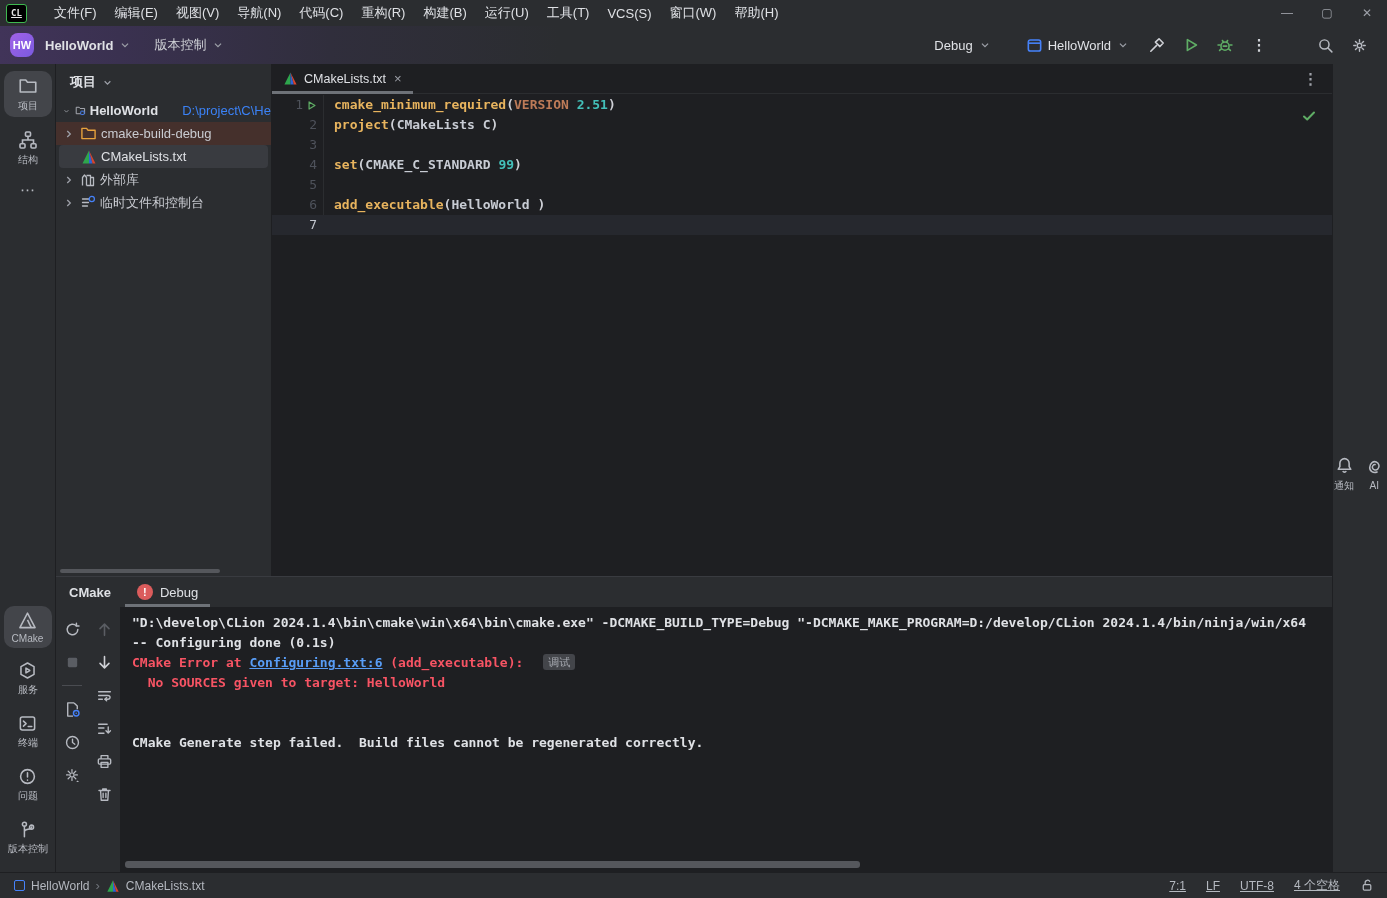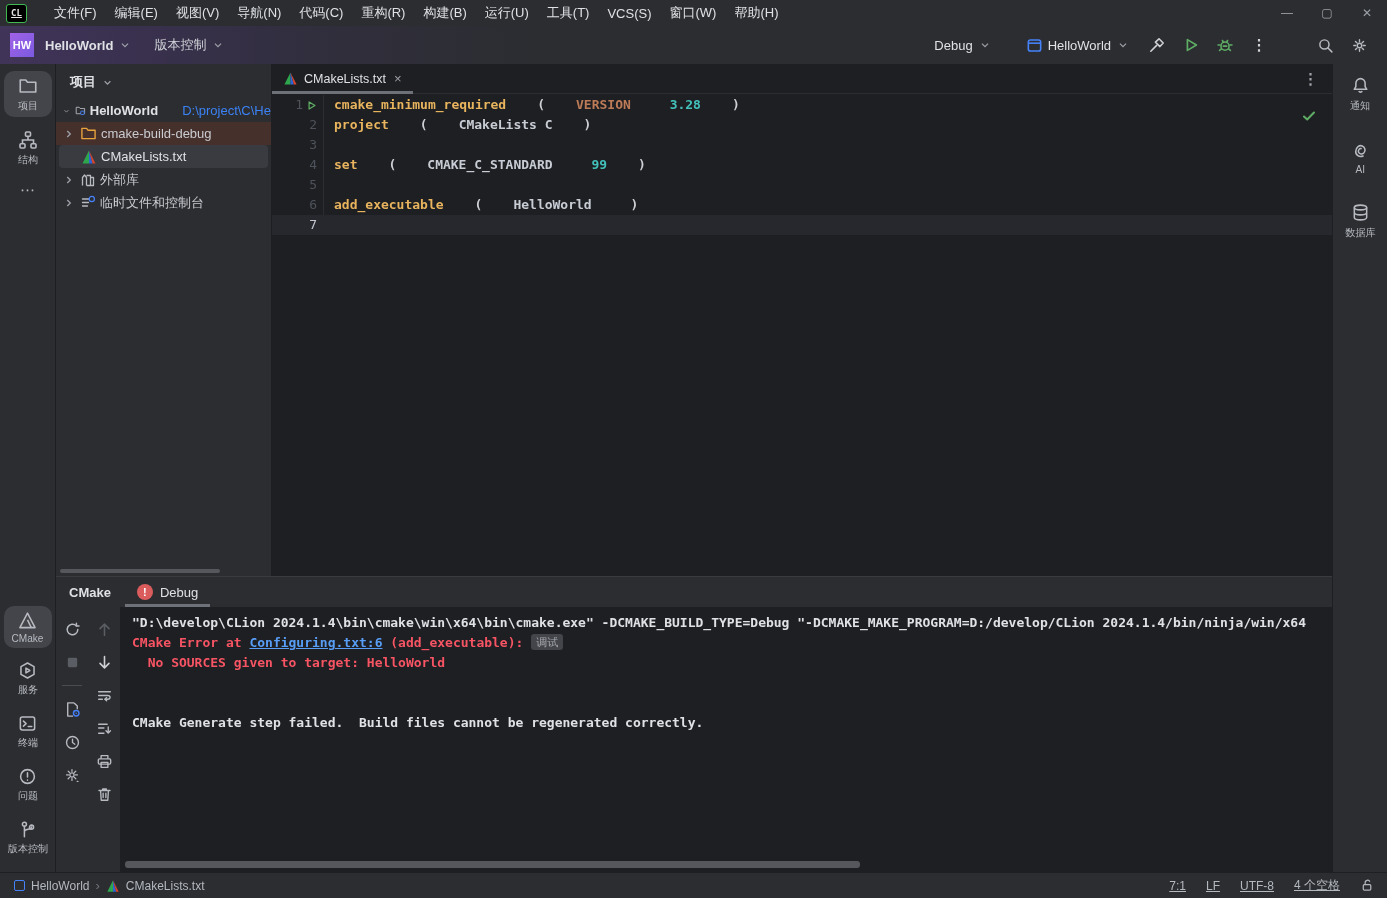--- a/index.html
+++ b/index.html
@@ -4,36 +4,36 @@
 <style>
   * { margin:0; padding:0; box-sizing:border-box; }
   html,body { width:1387px; height:898px; overflow:hidden; }
   body {
     background:#1e1f22;
     font-family:"Liberation Sans", sans-serif;
     color:#dfe1e5;
     font-size:13px;
     -webkit-font-smoothing:antialiased;
   }
-  .pre { white-space:pre;gap:31px; }
+  .pre { white-space:pre; }
 
   
   .titlebar{ height:26px; background:#2b2d30; display:flex; align-items:center; }
   .logo{ width:21px; height:19px; margin-left:6px; background:#000;
     border:1.5px solid #3fb950; border-radius:3px; display:flex; align-items:center; justify-content:center;
     font-family:"DejaVu Sans Mono",monospace; font-size:9px; font-weight:700; color:#e6e6e6; text-decoration:underline;}
   .menu{ display:flex; margin-left:18px; height:100%; align-items:center;}
   .menu-item{ padding:0 9px; height:100%; display:flex; align-items:center; color:#dfe1e5; cursor:default;}
   .win-controls{ margin-left:auto; display:flex; height:100%; }
   .win-btn{ width:40px; height:100%; display:flex; align-items:center; justify-content:center; color:#9da0a8; font-size:12px;}
 
   
   .toolbar{ height:38px; display:flex; align-items:center;
     background:linear-gradient(90deg,#413459 0px,#3a3150 120px,#302e3c 330px,#2b2d30 560px); }
-  .hw-badge{ width:24px; height:24px; border-radius:0; margin-left:10px;
+  .hw-badge{ width:24px; height:24px; border-radius:8px; margin-left:10px;
     background:linear-gradient(135deg,#a162e8,#7a5ae0); color:#fff; font-size:11px; font-weight:700;
     display:flex; align-items:center; justify-content:center; }
   .tb-btn{ display:flex; align-items:center; gap:5px; padding:4px 7px; border-radius:4px; color:#dfe1e5; font-weight:600;}
   .tb-btn.dim{ font-weight:400; color:#cfd1d6;}
   .tb-right{ margin-left:auto; display:flex; align-items:center; gap:6px; padding-right:14px;}
   .tb-ic{ width:28px; height:28px; display:flex; align-items:center; justify-content:center; border-radius:4px;}
   .kebab{ color:#cfd1d6; font-size:15px; font-weight:700; letter-spacing:0;}
   .tb-gap{ width:26px;}
 
   svg.ic{ display:block; }
@@ -99,26 +99,26 @@
   .bpt-btn{ width:24px; height:24px; display:flex; align-items:center; justify-content:center; border-radius:4px;}
   .bpt-div{ width:20px; height:1px; background:#4a4c51; margin:2px 0;}
 
   .console{ flex:1; min-width:0; background:#1e1f22; position:relative; overflow:hidden;
     font-family:"DejaVu Sans Mono",monospace; font-weight:700; font-size:13px; line-height:20px; color:#dfe1e5;
     padding:6px 0 0 12px;}
   .cline{ height:20px; white-space:pre; overflow:hidden;}
   .c-err{ color:#f75464;}
   .c-link{ color:#589df6; text-decoration:underline;}
   .dbg-chip{ display:inline-block; background:#43454a; color:#a8abb2; font-family:Liberation Sans, sans-serif;
-    font-weight:400; font-size:11px; line-height:16px; padding:0 5px; border-radius:3px; margin-left:8px; vertical-align:1px;}
+    font-weight:400; font-size:11px; line-height:16px; padding:0 5px; border-radius:3px; margin-left:20px; vertical-align:1px;}
   .console-hscroll{ position:absolute; bottom:4px; left:5px; width:735px; height:7px; border-radius:3px; background:#55575c;}
 
   
   .right-rail{ width:55px; background:#2b2d30; border-left:1px solid #1e1f22;
-    display:flex; flex-direction:column; align-items:center; padding-top:12px; gap:28px;}
+    display:flex; flex-direction:row; align-items:center; padding-top:12px; gap:10px;}
   .rr-item{ display:flex; flex-direction:column; align-items:center; gap:3px; color:#b7bac1; font-size:11px;}
   .rr-item .lbl{ transform:scale(.92); white-space:nowrap;}
 
   
   .statusbar{ height:26px; background:#2b2d30; border-top:1px solid #1e1f22; display:flex; align-items:center;
     font-size:12px; color:#b4b8bf; padding:0 12px 0 14px;}
   .sb-left{ display:flex; align-items:center; gap:6px;}
   .sb-proj-ic{ width:11px; height:11px; border:1.5px solid #4682fa; border-radius:2px;}
   .sb-sep{ color:#6f737a; font-size:13px;}
   .sb-right{ margin-left:auto; display:flex; align-items:center; gap:20px;}
@@ -369,21 +369,21 @@
               </svg>
           </div>
 
           <div class="code-row">
             <div class="gutter">
                 <span>1</span>
               <svg class="ic" width="11" height="11" viewBox="0 0 16 16" fill="none" stroke="#5fad65" stroke-width="1.8" stroke-linejoin="round">
                   <path d="M4.5 2.8v10.4L13 8z"></path>
                 </svg>
             </div>
-            <div class="code-text pre"><span class="tok-cmd">cmake_minimum_required</span><span class="tok-plain">(</span><span class="tok-kw">VERSION </span><span class="tok-num">3.28</span><span class="tok-plain">)</span></div>
+            <div class="code-text pre"><span class="tok-cmd">cmake_minimum_required</span><span class="tok-plain">(</span><span class="tok-kw">VERSION </span><span class="tok-num">2.51</span><span class="tok-plain">)</span></div>
           </div>
 
           <div class="code-row">
             <div class="gutter">
                 <span>2</span>
               </div>
             <div class="code-text pre"><span class="tok-cmd">project</span><span class="tok-plain">(</span><span class="tok-arg">CMakeLists C</span><span class="tok-plain">)</span></div>
           </div>
 
           <div class="code-row">
@@ -503,20 +503,21 @@
             <div class="bpt-btn">
               <svg class="ic" width="17" height="17" viewBox="0 0 16 16" fill="none" stroke="#b7bac1" stroke-width="1.3" stroke-linecap="round" stroke-linejoin="round">
                   <path d="M2.8 4.2h10.4M6.3 4.2V2.8h3.4v1.4M4.3 4.2l.6 9.2h6.2l.6-9.2M6.7 6.8v4M9.3 6.8v4"></path>
                 </svg>
             </div>
           </div>
         </div>
 
         <div class="console">
           <div class="cline">"D:\develop\CLion 2024.1.4\bin\cmake\win\x64\bin\cmake.exe" -DCMAKE_BUILD_TYPE=Debug "-DCMAKE_MAKE_PROGRAM=D:/develop/CLion 2024.1.4/bin/ninja/win/x64</div>
+          <div class="cline">-- Configuring done (0.1s)</div>
           <div class="cline"><span class="c-err">CMake Error at </span><span class="c-link">Configuring.txt:6</span><span class="c-err"> (add_executable):</span><span class="dbg-chip">调试</span></div>
           <div class="cline c-err">  No SOURCES given to target: HelloWorld</div>
           <div class="cline"></div>
           <div class="cline"></div>
           <div class="cline">CMake Generate step failed.  Build files cannot be regenerated correctly.</div>
           <div class="cline"></div>
           <div class="console-hscroll"></div>
         </div>
       </div>
     </div>

